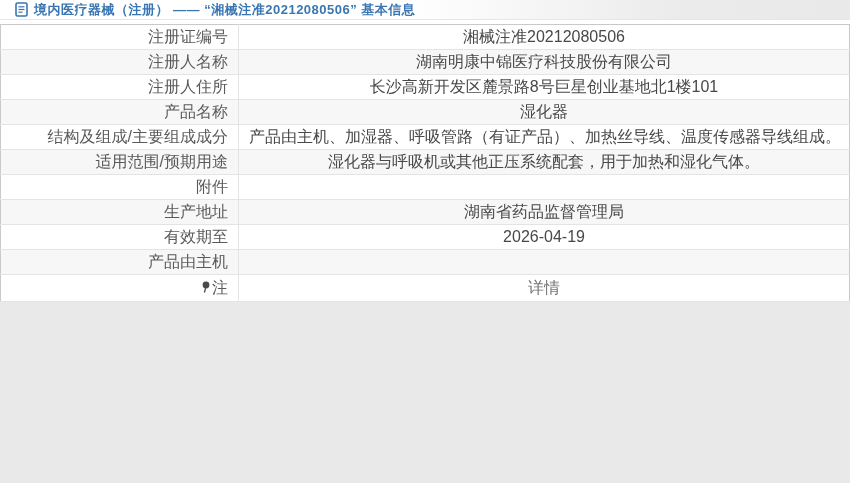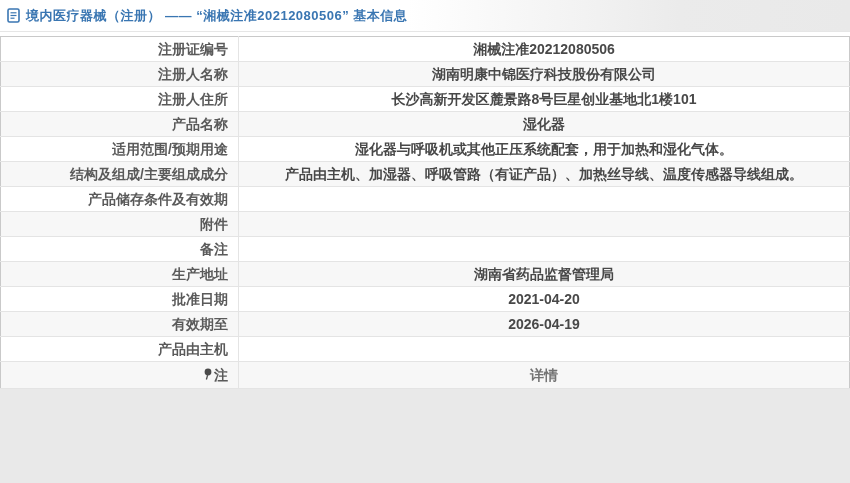--- a/index.html
+++ b/index.html
@@ -6,24 +6,24 @@
   html, body {
     width: 850px; height: 483px;
     background: #e9e9e9;
     font-family: "Liberation Sans", "DejaVu Sans", sans-serif;
     overflow: hidden;
   }
   .page { width: 850px; }
 
   
   .header {
-    height: 32px;
+    height: 20px;
     display: flex;
     align-items: center;
-    padding-left: 7px;
+    padding-left: 15px;
     background: linear-gradient(90deg, #ffffff 0%, #ffffff 48%, #ebebeb 80%, #e9e9e9 100%);
     border-bottom: 1px solid #e6e6e6;
   }
   .header .doc-icon { margin-right: 5px; display: inline-flex; }
   .header .title {
     font-size: 13px;
     font-weight: bold;
     color: #3a76b2;
     letter-spacing: 0.5px;
     white-space: nowrap;
@@ -35,22 +35,22 @@
   table.info {
     width: 850px;
     border-collapse: collapse;
     background: #ffffff;
     table-layout: fixed;
   }
   table.info { border: 1px solid #c9c9c9; }
   table.info tr { border-bottom: 1px solid #e4e4e4; }
   table.info tr:nth-child(even) { background: #f7f7f7; }
   table.info th, table.info td {
-    font-size: 14px;
-    font-weight: bold;
+    font-size: 16px;
+    font-weight: normal;
     padding: 6px 10px;
     line-height: 12px;
     vertical-align: middle;
     overflow: hidden;
     white-space: nowrap;
   }
   table.info th {
     width: 238px;
     text-align: right;
     color: #5a5a5a;
@@ -98,46 +98,34 @@
       </tr>
       <tr>
         <th>注册人住所</th>
         <td>长沙高新开发区麓景路8号巨星创业基地北1楼101</td>
       </tr>
       <tr>
         <th>产品名称</th>
         <td>湿化器</td>
       </tr>
       <tr>
-        <th>适用范围/预期用途</th>
-        <td>湿化器与呼吸机或其他正压系统配套，用于加热和湿化气体。</td>
-      </tr>
-      <tr>
         <th>结构及组成/主要组成成分</th>
         <td>产品由主机、加湿器、呼吸管路（有证产品）、加热丝导线、温度传感器导线组成。</td>
       </tr>
       <tr>
-        <th>产品储存条件及有效期</th>
-        <td></td>
+        <th>适用范围/预期用途</th>
+        <td>湿化器与呼吸机或其他正压系统配套，用于加热和湿化气体。</td>
       </tr>
       <tr>
         <th>附件</th>
         <td></td>
       </tr>
       <tr>
-        <th>备注</th>
-        <td></td>
-      </tr>
-      <tr>
         <th>生产地址</th>
         <td>湖南省药品监督管理局</td>
-      </tr>
-      <tr>
-        <th>批准日期</th>
-        <td>2021-04-20</td>
       </tr>
       <tr>
         <th>有效期至</th>
         <td>2026-04-19</td>
       </tr>
       <tr>
         <th>产品由主机</th>
         <td></td>
       </tr>
       <tr>

